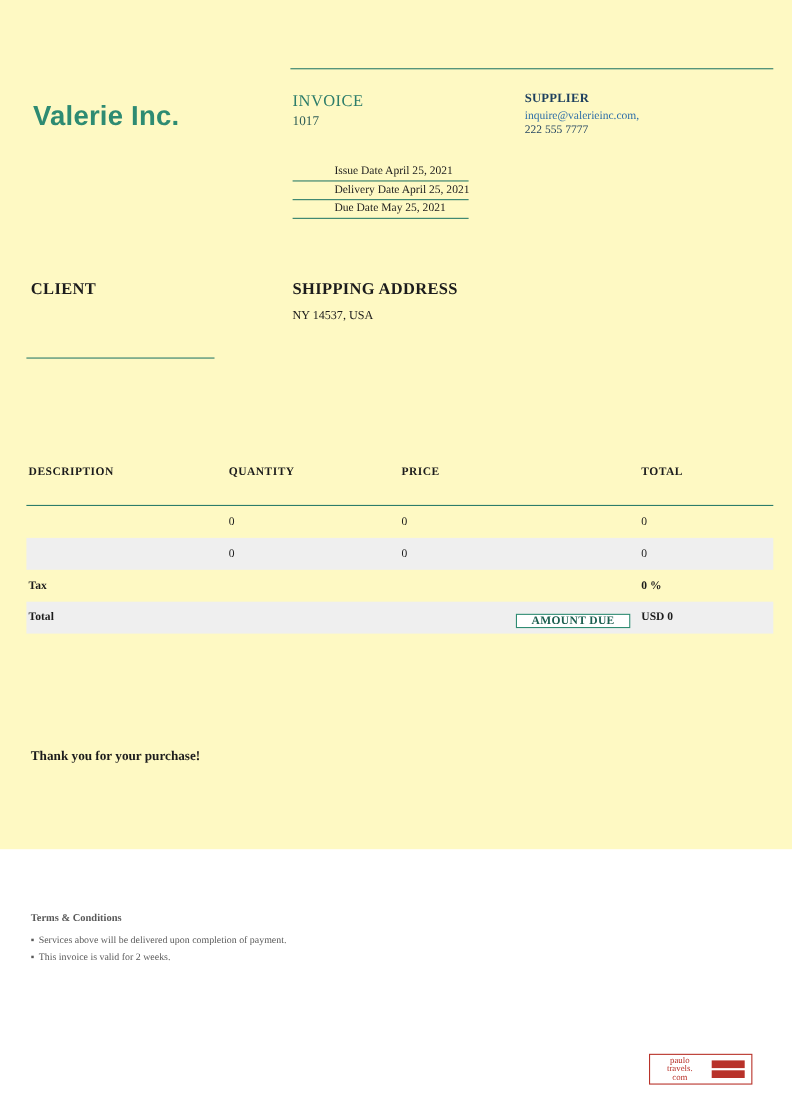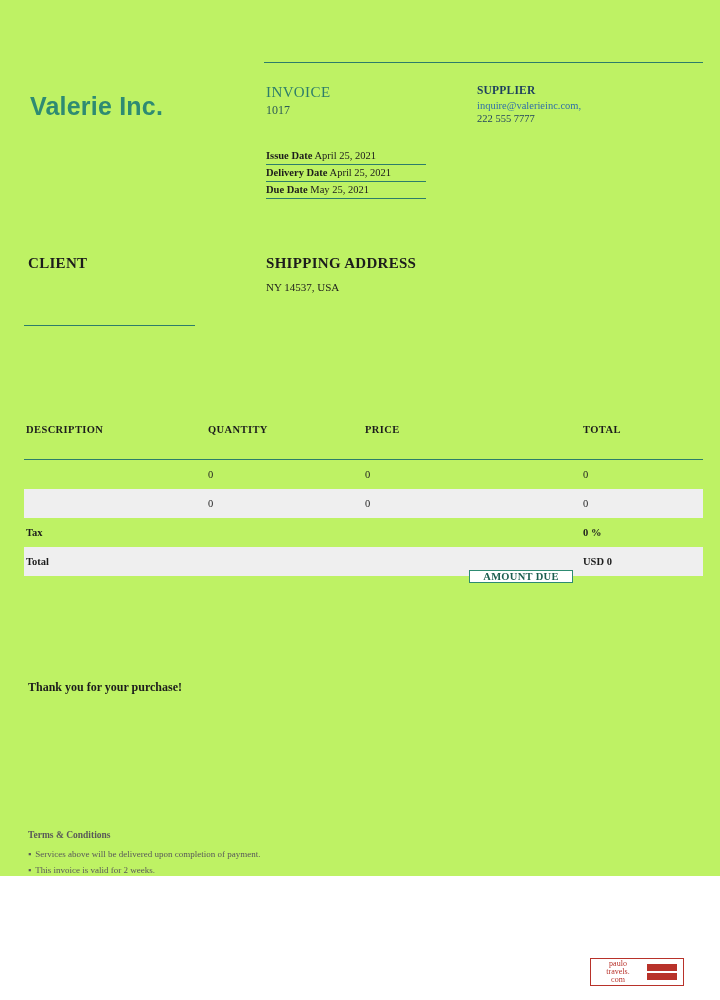--- a/index.html
+++ b/index.html
@@ -12,22 +12,22 @@
     background: #ffffff;
     font-family: "Liberation Serif", serif;
     color: #231f20;
     position: relative;
     overflow: hidden;
   }
   .page {
     position: absolute;
     left: 0; top: 0;
     width: 720px;
-    height: 876px;
-    background: #bef264;
+    height: 772px;
+    background: #fef9c3;
   }
 
   
   .top-rule {
     position: absolute;
     left: 264px;
     top: 62px;
     width: 439px;
     height: 1px;
     background: #2d7d6a;
@@ -90,22 +90,23 @@
     top: 148px;
     width: 160px;
   }
   .date-row {
     border-bottom: 1px solid #2d7d6a;
     padding: 2px 0 3px 0;
     font-size: 10.5px;
     white-space: nowrap;
   }
   .date-row .lbl {
-    font-weight: bold;
-    color: #1c1c1c;
+    font-weight: normal;
+    color: #1c1c1c;
+    margin-left: 38px;
   }
   .date-row .val {
     color: #1c1c1c;
   }
 
   
   .client-block {
     position: absolute;
     left: 28px;
     top: 255px;
@@ -197,21 +198,21 @@
   .c-total{ width: 120px; }
 
   
   .due-wrap {
     position: absolute;
     left: 469px;
     top: 558px;
     width: 234px;
     height: 25px;
     display: flex;
-    align-items: flex-end;
+    align-items: flex-start;
   }
   .due-label {
     width: 104px;
     border: 1px solid #2e8b72;
     box-sizing: border-box;
     display: flex;
     align-items: center;
     justify-content: center;
     font-size: 10.5px;
     font-weight: bold;

